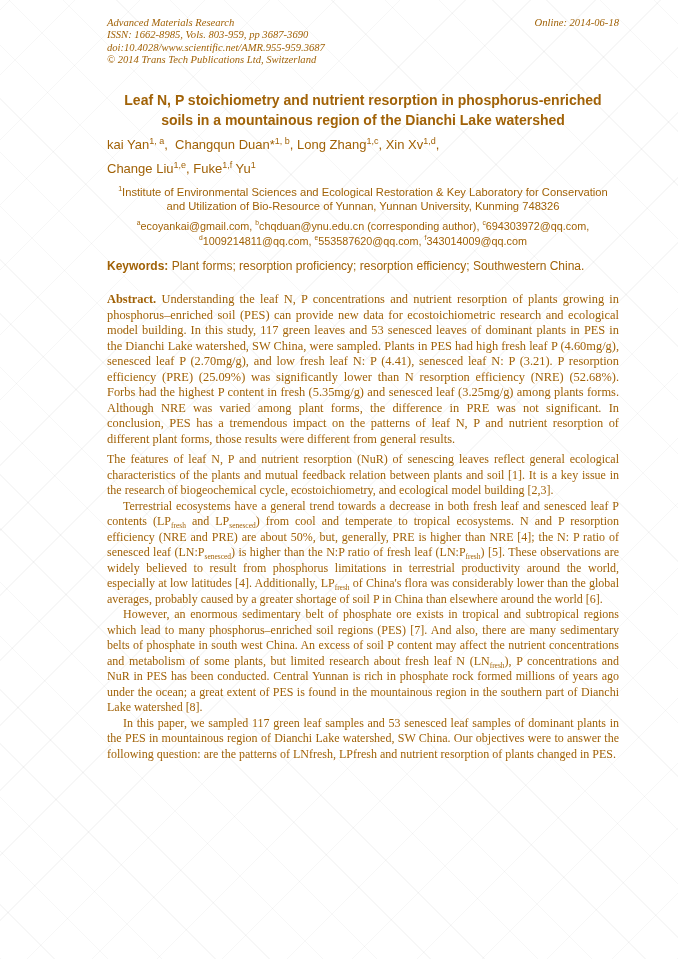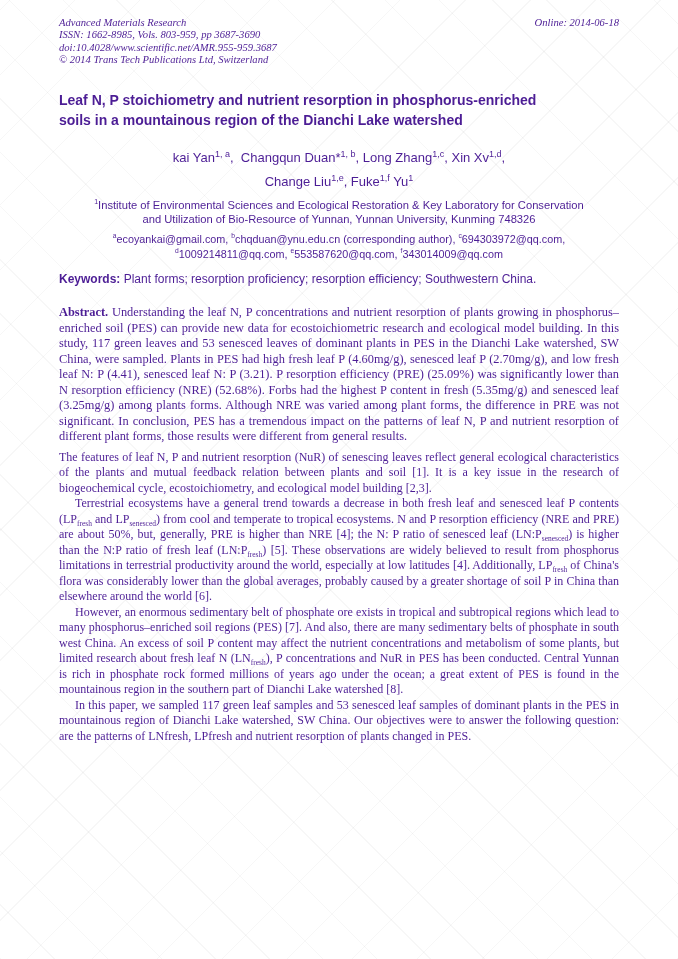--- a/index.html
+++ b/index.html
@@ -4,22 +4,23 @@
 <style>
   html, body { margin: 0; padding: 0; background: #8a8a8a; }
   * { box-sizing: border-box; }
 
   .page {
     position: relative;
     width: 678px;
     height: 959px;
     margin: 0 auto;
     background: #ffffff;
-    color: #4c1d95;
+    color: #a16207;
     overflow: hidden;
+    padding-left: 48px;
   }
 
   
   .watermark {
     position: absolute;
     inset: 0;
     pointer-events: none;
     background-image:
       repeating-linear-gradient(45deg,  rgba(0,0,0,0.030) 0 1px, transparent 1px 38px),
       repeating-linear-gradient(-45deg, rgba(0,0,0,0.030) 0 1px, transparent 1px 46px),
@@ -41,30 +42,30 @@
     display: flex;
     justify-content: space-between;
     align-items: flex-start;
     font-style: italic;
     font-size: 10.6px;
     line-height: 12.3px;
   }
 
   .doc-title {
     margin-top: 24px;
-    text-align: left;
+    text-align: center;
     font-weight: bold;
     font-size: 14px;
     line-height: 20px;
   }
   .doc-title div { white-space: nowrap; }
 
   .authors {
-    margin-top: 16px;
-    text-align: center;
+    margin-top: 3px;
+    text-align: left;
     font-size: 13px;
     line-height: 24px;
   }
   .authors sup { font-size: 9px; }
 
   .affiliation {
     margin-top: 4px;
     text-align: center;
     font-size: 11.2px;
     line-height: 14px;

